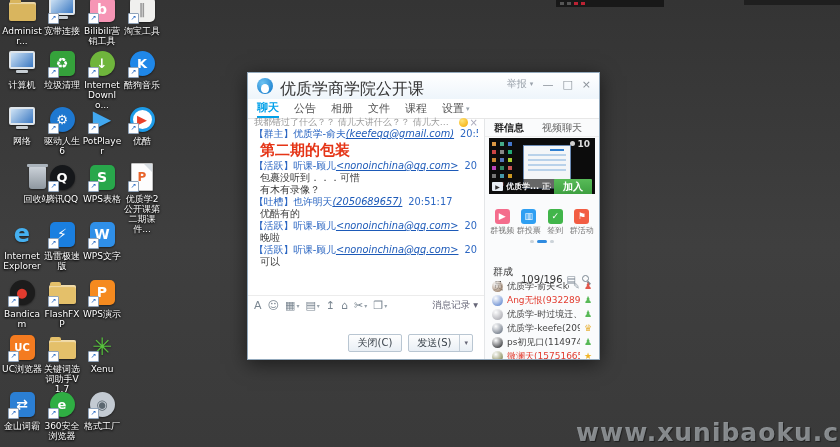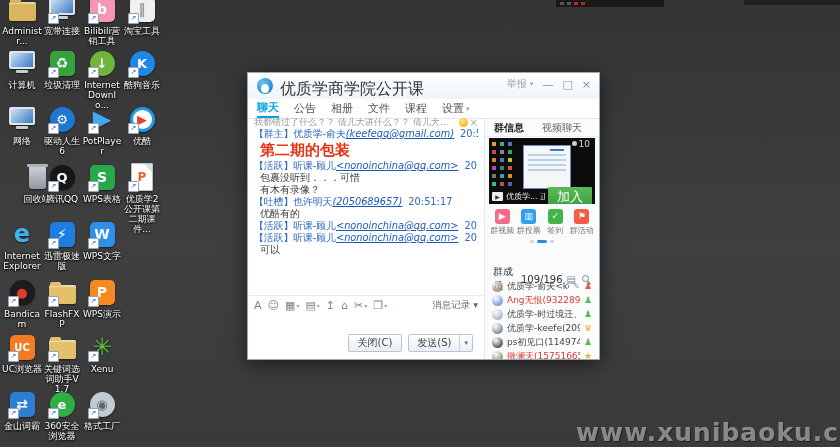--- a/index.html
+++ b/index.html
@@ -61,30 +61,30 @@
   .btn{border:1px solid #b9c6d2;background:linear-gradient(#fefefe,#e9eff5);border-radius:2px;font-size:10px;color:#39424b;padding:2px 9px;line-height:12px;cursor:pointer;}
   .send{display:flex;padding:0;overflow:hidden;}
   .send .main{padding:2px 8px;}
   .send .scaret{padding:0 4px;border-left:1px solid #c3ced8;font-size:7px;display:flex;align-items:center;color:#667;}
 
   
   .panel{position:absolute;left:236px;top:46px;right:0;bottom:0;background:#fafbfc;border-left:1px solid #e4e6e8;}
   .ptabs{display:flex;height:17px;align-items:center;padding:0 9px;gap:18px;font-size:10px;color:#666;border-bottom:1px solid #eee;}
   .ptab{cursor:pointer;}
   .ptab.active{color:#222;font-weight:bold;}
-  .video{position:absolute;left:4px;right:4px;top:19px;height:66px;background:#0c0c0c;overflow:hidden;}
+  .video{position:absolute;left:4px;right:4px;top:19px;height:56px;background:#0c0c0c;overflow:hidden;font-weight:bold;}
   .viewers{position:absolute;right:5px;top:1px;color:#ddd;font-size:9px;display:flex;align-items:center;gap:2px;}
   .pico{display:inline-block;width:5px;height:5px;border-radius:50%;background:#cfcfcf;position:relative;top:-1px;}
   .miniwin{position:absolute;left:34px;top:7px;width:46px;height:42px;background:#f4f6f8;border:1px solid #6d8cb5;}
   .miniwin i{display:block;height:2px;margin:3px 4px 0;background:#b9d2ea;}
   .miniwin i.b{background:#2f7fd0;width:14px;margin-left:26px;}
   .voverlay{position:absolute;left:0;right:0;bottom:0;height:15px;background:rgba(15,15,15,.62);display:flex;align-items:center;padding:0 3px;gap:3px;}
   .playbadge{width:11px;height:9px;background:#e9eff5;border-radius:1px;color:#333;font-size:6px;line-height:9px;text-align:center;flex:none;}
   .vcaption{color:#eee;font-size:8px;white-space:nowrap;overflow:hidden;flex:1;}
-  .joinbtn{background:linear-gradient(#58bb58,#3c9e3f);color:#fff;font-size:13px;padding:1px 9px;border-radius:1px;flex:none;cursor:pointer;}
+  .joinbtn{background:linear-gradient(#58bb58,#3c9e3f);color:#fff;font-size:10px;padding:1px 9px;border-radius:1px;flex:none;cursor:pointer;}
   .appsec{position:absolute;left:0;right:0;top:88px;}
   .apphead{display:flex;padding:4px 9px 1px;font-size:10px;color:#333;}
   .more{margin-left:auto;color:#2f8be0;font-size:9.5px;cursor:pointer;}
   .approw{display:flex;padding:2px 4px 0;}
   .appitem{width:25%;text-align:center;cursor:pointer;}
   .appicon{width:15px;height:15px;margin:0 auto;border-radius:3px;color:#fff;font-size:9px;line-height:15px;font-weight:bold;}
   .applabel{font-size:8px;color:#777;margin-top:1px;white-space:nowrap;}
   .dots{display:flex;justify-content:center;gap:3px;margin-top:4px;}
   .dot{width:4px;height:3px;border-radius:2px;background:#ccd3d9;}
   .dot.on{width:10px;background:#2f8be0;}
@@ -354,20 +354,21 @@
           <span class="nclose">×</span>
         </div>
       <div class="sender"><span>【群主】</span><span>优质学-俞夫</span><span class="contact">(keefeqq@gmail.com)</span><span class="time">20:50:22</span></div>
           <div class="headline">第二期的包装</div>
           <div class="sender"><span>【活跃】</span><span>听课-顾儿</span><span class="contact">&lt;nonoinchina@qq.com&gt;</span><span class="time">20:50:49</span></div>
           <div class="mtext">包裹没听到．．．可惜</div>
           <div class="mtext">有木有录像？</div>
           <div class="sender"><span>【吐槽】</span><span>也许明天</span><span class="contact">(2050689657)</span><span class="time">20:51:17</span></div>
           <div class="mtext">优酷有的</div>
           <div class="sender"><span>【活跃】</span><span>听课-顾儿</span><span class="contact">&lt;nonoinchina@qq.com&gt;</span><span class="time">20:51:36</span></div>
+          <div class="mtext">晚啦</div>
           <div class="sender"><span>【活跃】</span><span>听课-顾儿</span><span class="contact">&lt;nonoinchina@qq.com&gt;</span><span class="time">20:53:52</span></div>
           <div class="mtext">可以</div>
         </div>
       <div class="ctoolbar" id="ctoolbar">
           <span class="ticon">A</span>
           <span class="ticon">☺</span>
           <span class="ticon">▦<span class="caret">▾</span></span>
           <span class="ticon">▤<span class="caret">▾</span></span>
           <span class="ticon">↥</span>
           <span class="ticon">⌂</span>

